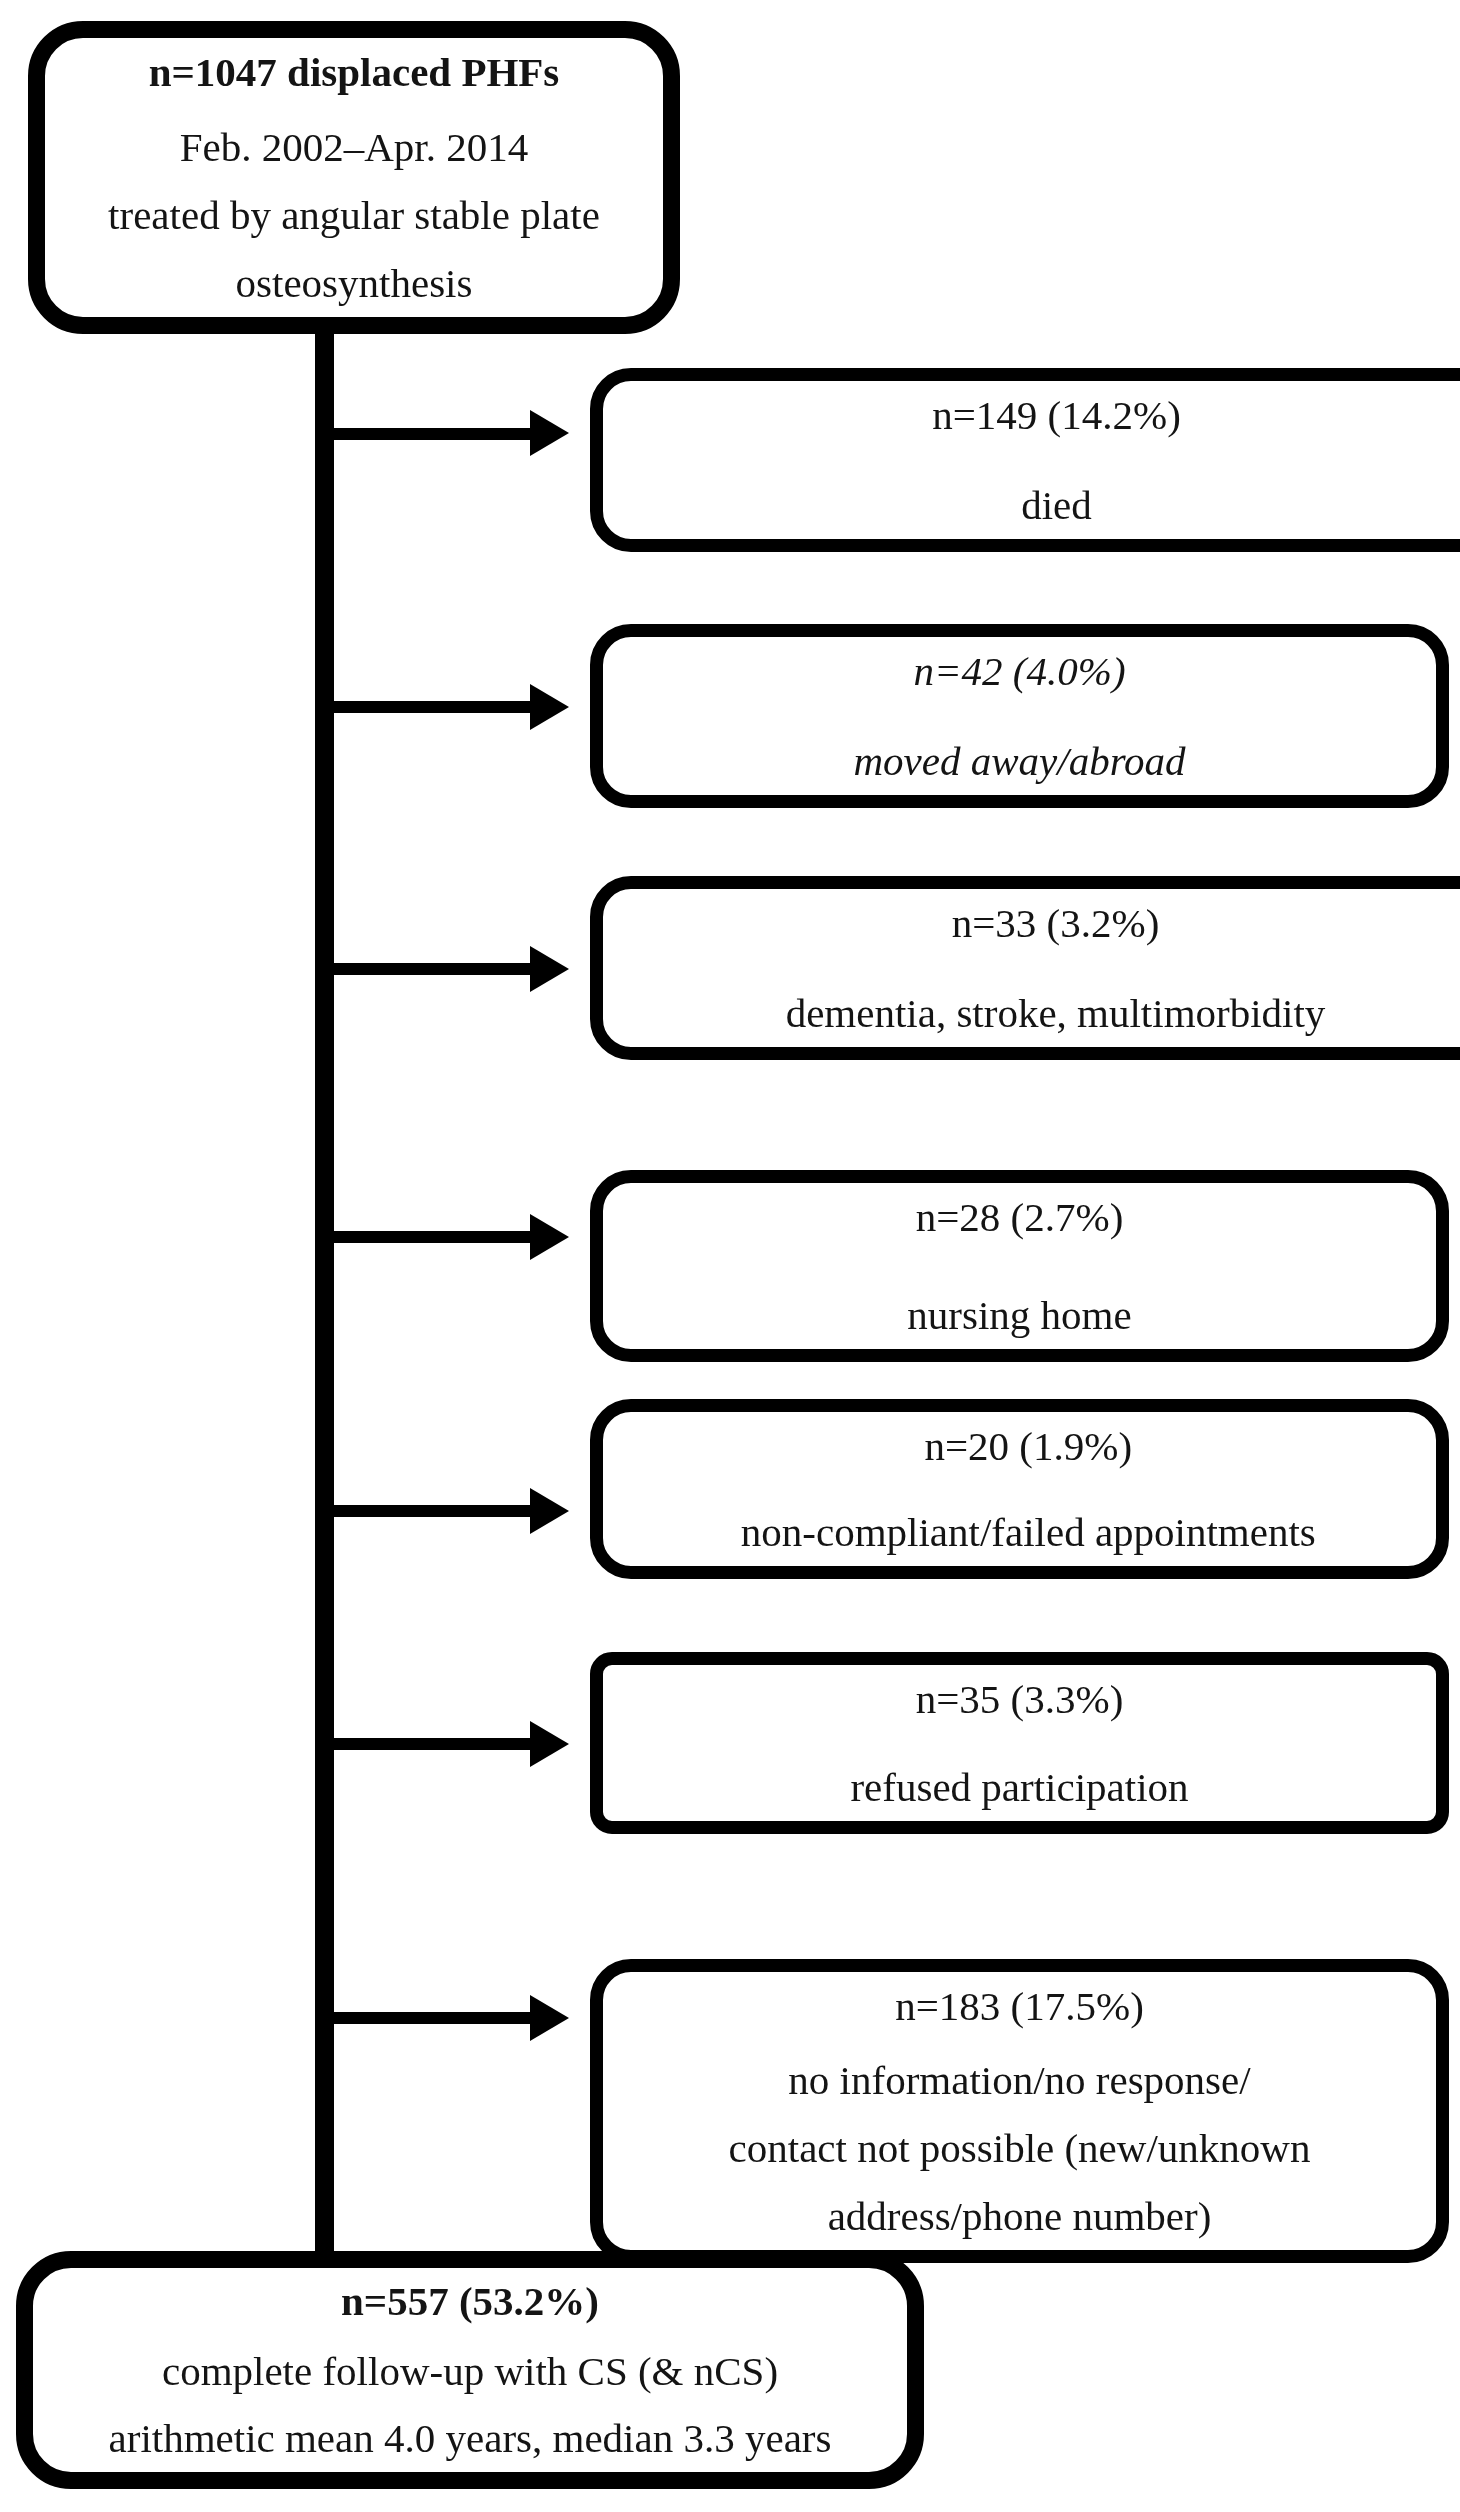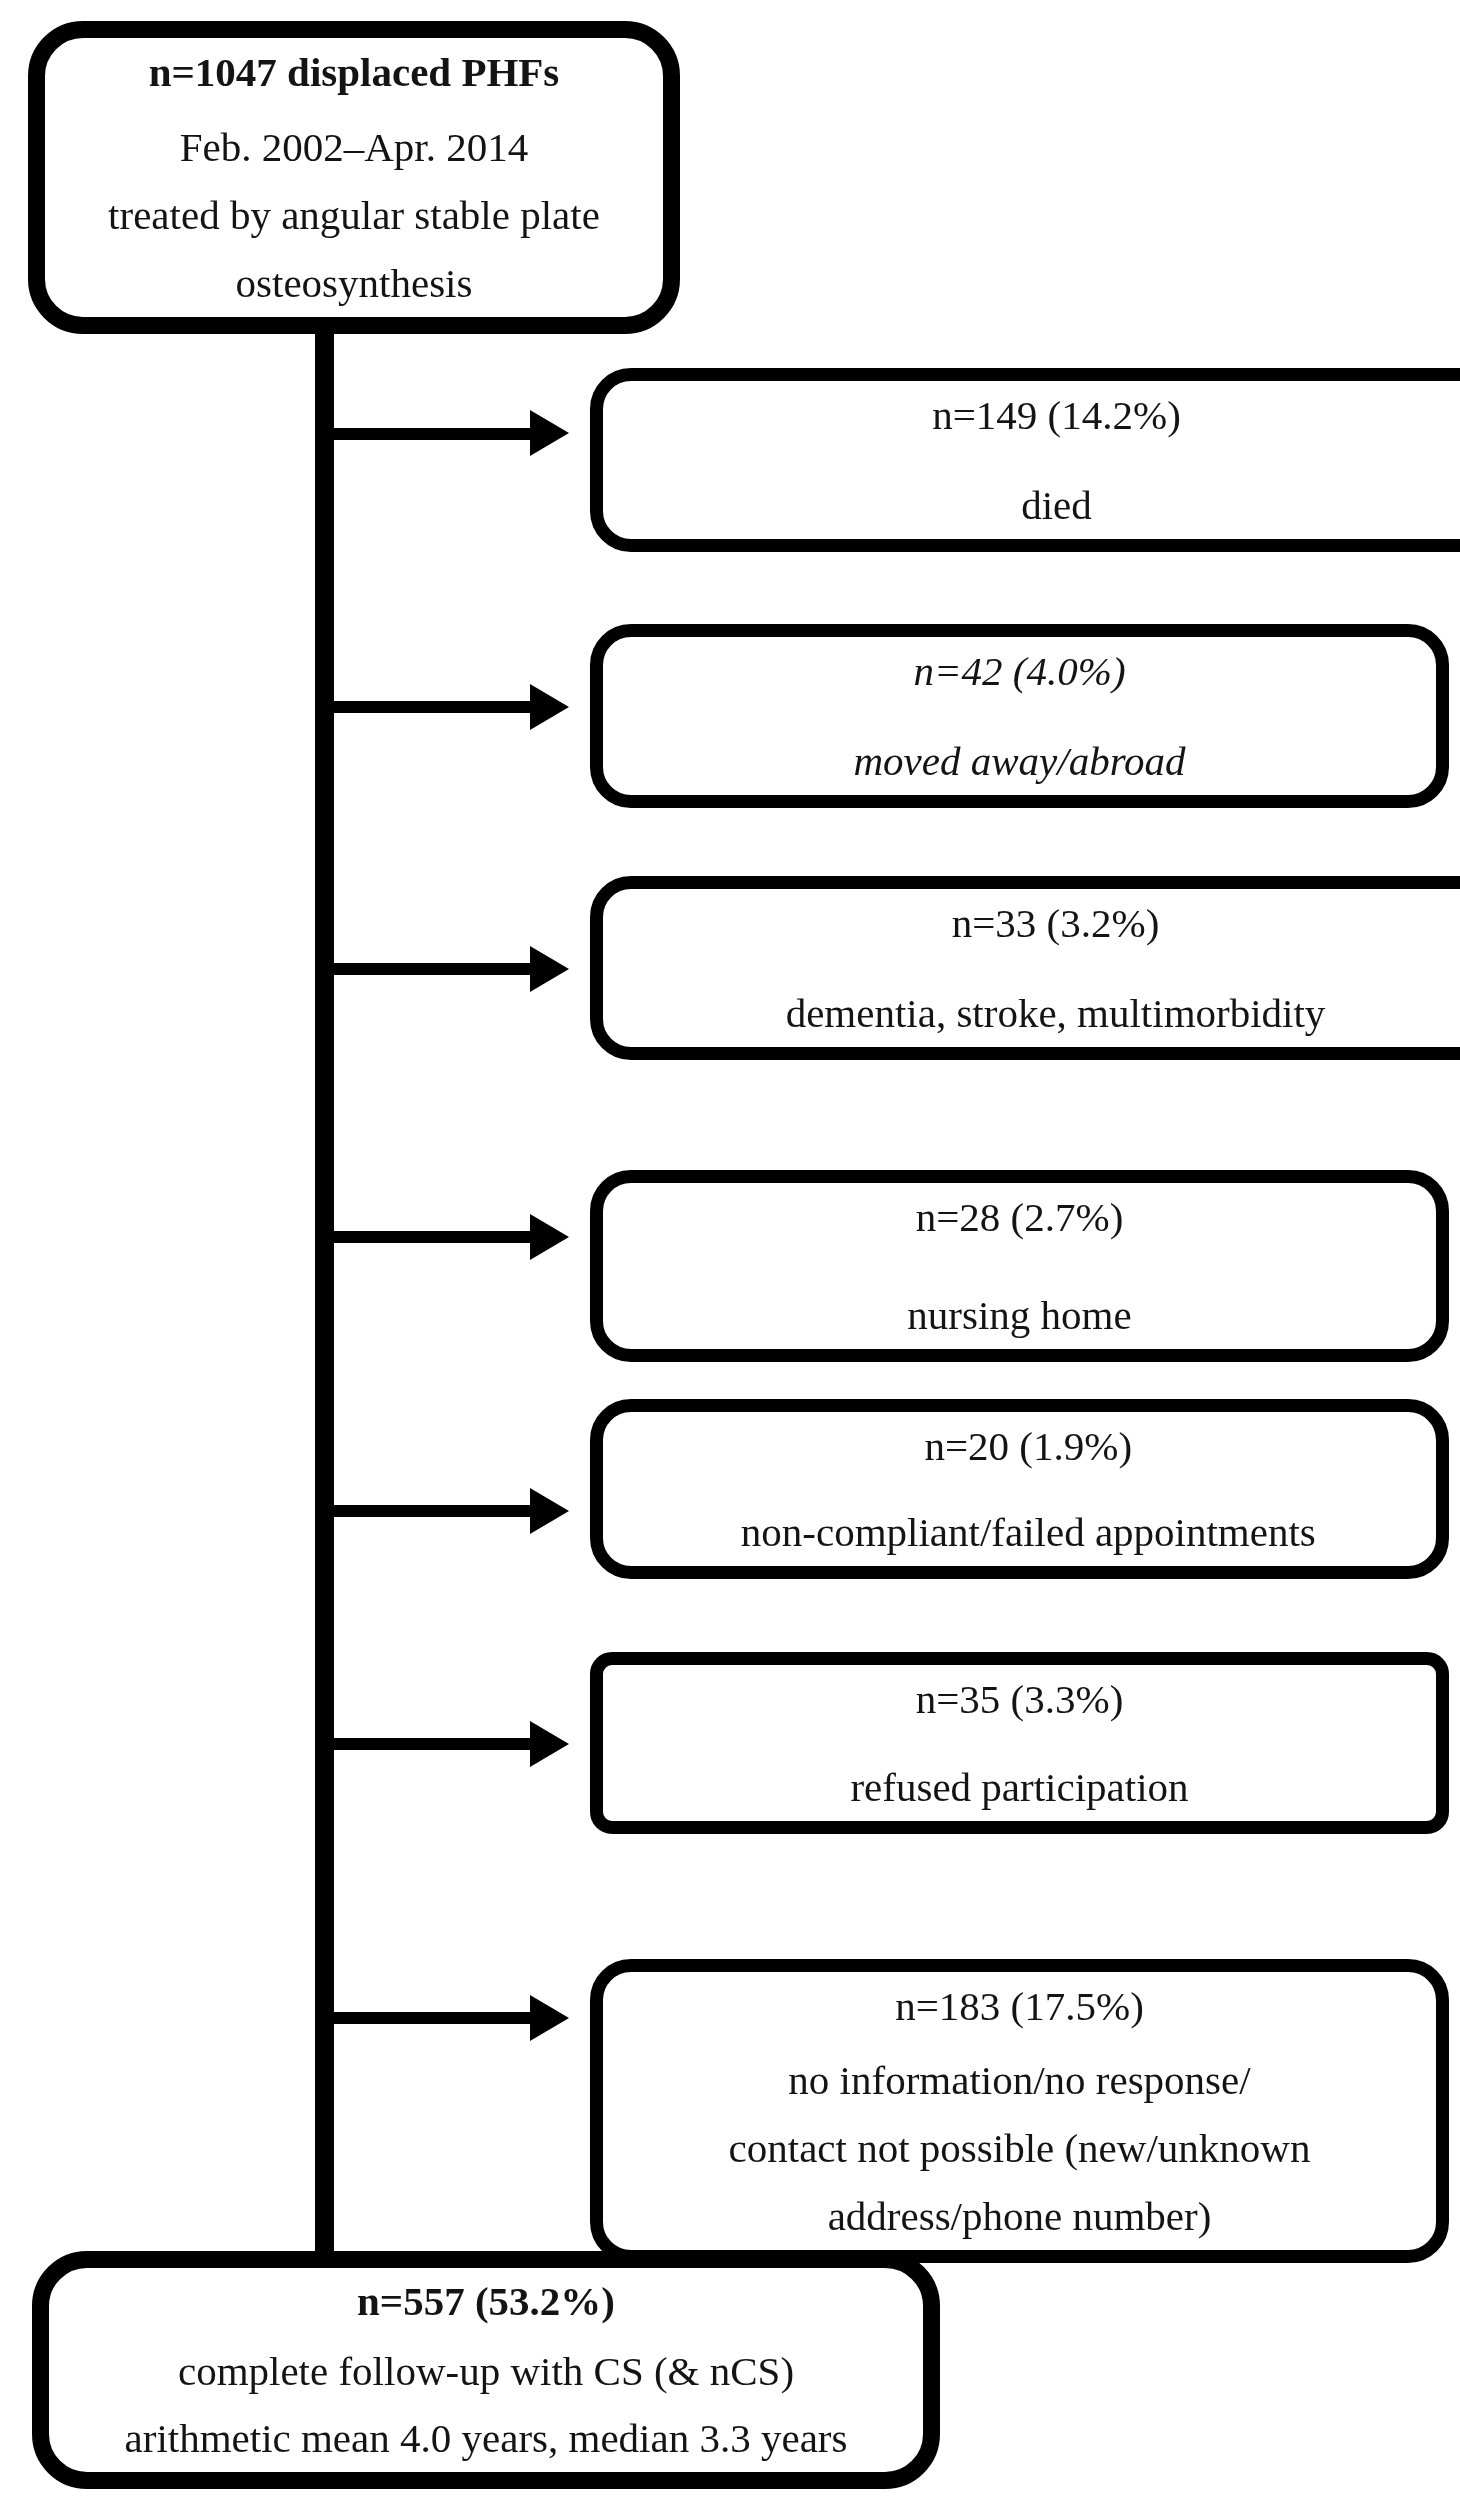--- a/index.html
+++ b/index.html
@@ -129,20 +129,20 @@
     <div class="body-line">refused participation</div>
   </div>
 
   <div class="box" style="left:590px; top:1915px; width:859px; height:304px;margin-top:44px;">
     <div class="body-line">n=183 (17.5%)</div>
     <div class="body-line">no information/no response/
 contact not possible (new/unknown
 address/phone number)</div>
   </div>
 
-  <div class="box major" style="left:32px; top:2251px; width:908px; height:238px; line-height:67px;">
+  <div class="box major" style="left:16px; top:2251px; width:908px; height:238px; line-height:67px;">
     <div class="bold-line">n=557 (53.2%)</div>
     <div class="body-line">complete follow-up with CS (&amp; nCS)
 arithmetic mean 4.0 years, median 3.3 years</div>
   </div>
 
 </div>
 
 
 </body></html>

